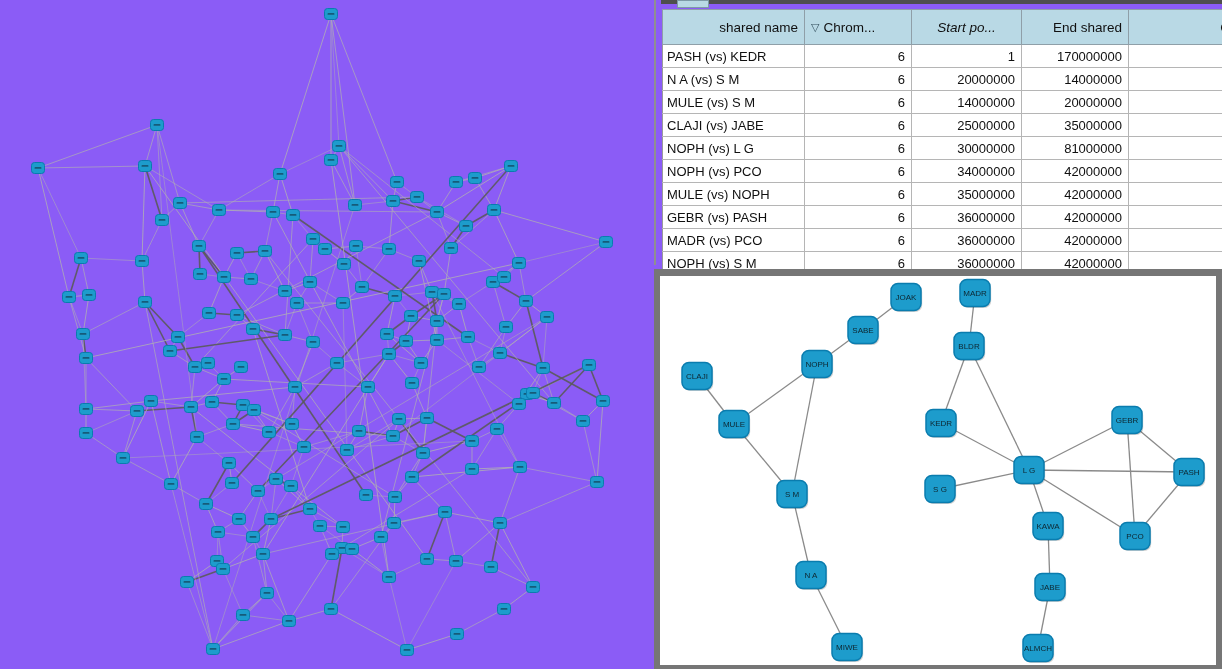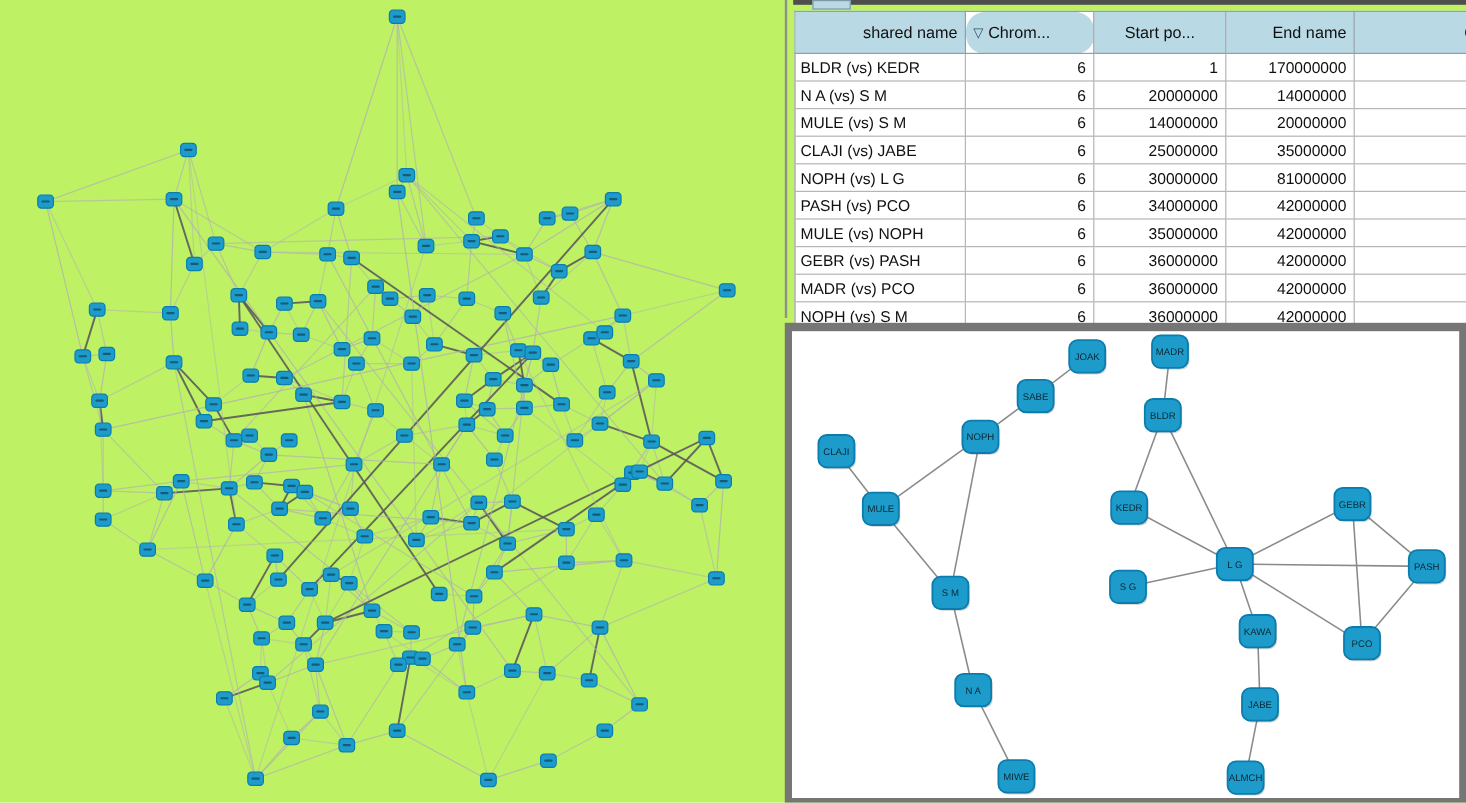--- a/index.html
+++ b/index.html
@@ -1,16 +1,16 @@
 <!DOCTYPE html>
 <html><head>
 <meta charset="utf-8">
 <style>
   html,body{margin:0;padding:0;background:#fff;}
-  #app{position:relative;width:1222px;height:669px;overflow:hidden;background:#bef264;
+  #app{position:relative;width:1222px;height:669px;overflow:hidden;background:#8b5cf6;
        font-family:"Liberation Sans",sans-serif;}
   
   #overview-net{position:absolute;left:0;top:0;width:655px;height:669px;}
   
   #v-divider{position:absolute;left:654px;top:0;width:2px;height:265px;background:#8f8f8f;}
   #top-strip{position:absolute;left:661px;top:0;width:561px;height:4px;background:#4e4e4e;}
   #mini-tab{position:absolute;left:677px;top:0;width:32px;height:8px;background:#b9d9e5;
             border:1px solid #7d9aa8;box-sizing:border-box;}
   
   #attr-table{position:absolute;left:662px;top:9px;width:557px;height:254px;
@@ -1042,29 +1042,29 @@
     </svg>
 
   <div id="v-divider"></div>
   <div id="top-strip"></div>
   <div id="mini-tab"></div>
 
   <table id="attr-table">
     <thead>
         <tr id="attr-head-row">
           <th style="width: 129px;">shared name</th>
-          <th style="width: 94px; border-radius: 16px;"><span class="filter-glyph">▽</span>Chrom...</th>
-          <th style="width: 97px;">Start po...</th>
-          <th style="width: 94px;">End name</th>
+          <th style="width: 94px;"><span class="filter-glyph">▽</span>Chrom...</th>
+          <th style="width: 97px; font-style: italic;">Start po...</th>
+          <th style="width: 94px;">End shared</th>
           <th style="width: 143px;">Genetic...</th>
         </tr>
       </thead>
     <tbody id="attr-body">
         <tr>
-          <td>BLDR (vs) KEDR</td>
+          <td>PASH (vs) KEDR</td>
           <td>6</td>
           <td>1</td>
           <td>170000000</td>
           <td>192.0</td>
         </tr>
         <tr>
           <td>N A (vs) S M</td>
           <td>6</td>
           <td>20000000</td>
           <td>14000000</td>
@@ -1085,21 +1085,21 @@
           <td>5.9</td>
         </tr>
         <tr>
           <td>NOPH (vs) L G</td>
           <td>6</td>
           <td>30000000</td>
           <td>81000000</td>
           <td>16.9</td>
         </tr>
         <tr>
-          <td>PASH (vs) PCO</td>
+          <td>NOPH (vs) PCO</td>
           <td>6</td>
           <td>34000000</td>
           <td>42000000</td>
           <td>11.4</td>
         </tr>
         <tr>
           <td>MULE (vs) NOPH</td>
           <td>6</td>
           <td>35000000</td>
           <td>42000000</td>

